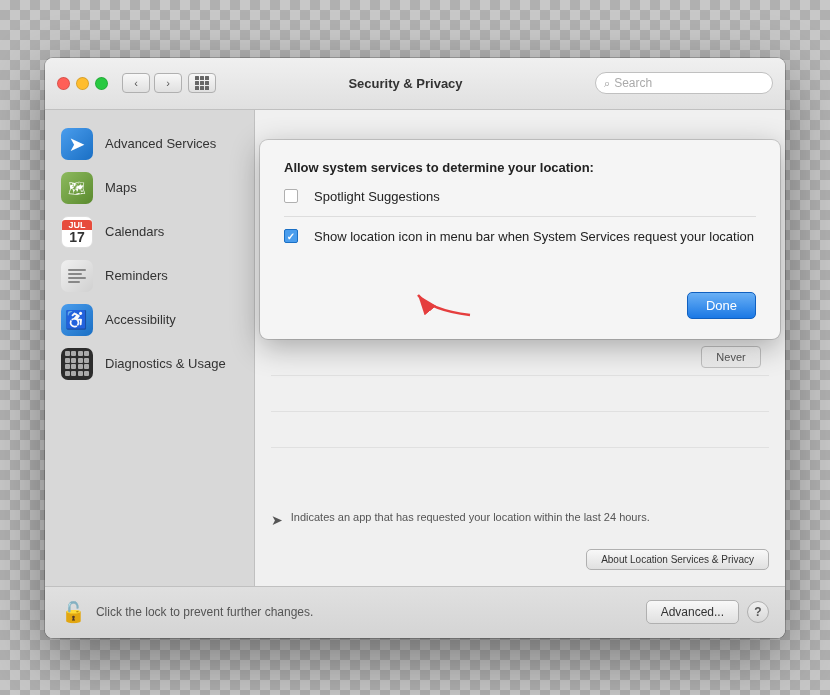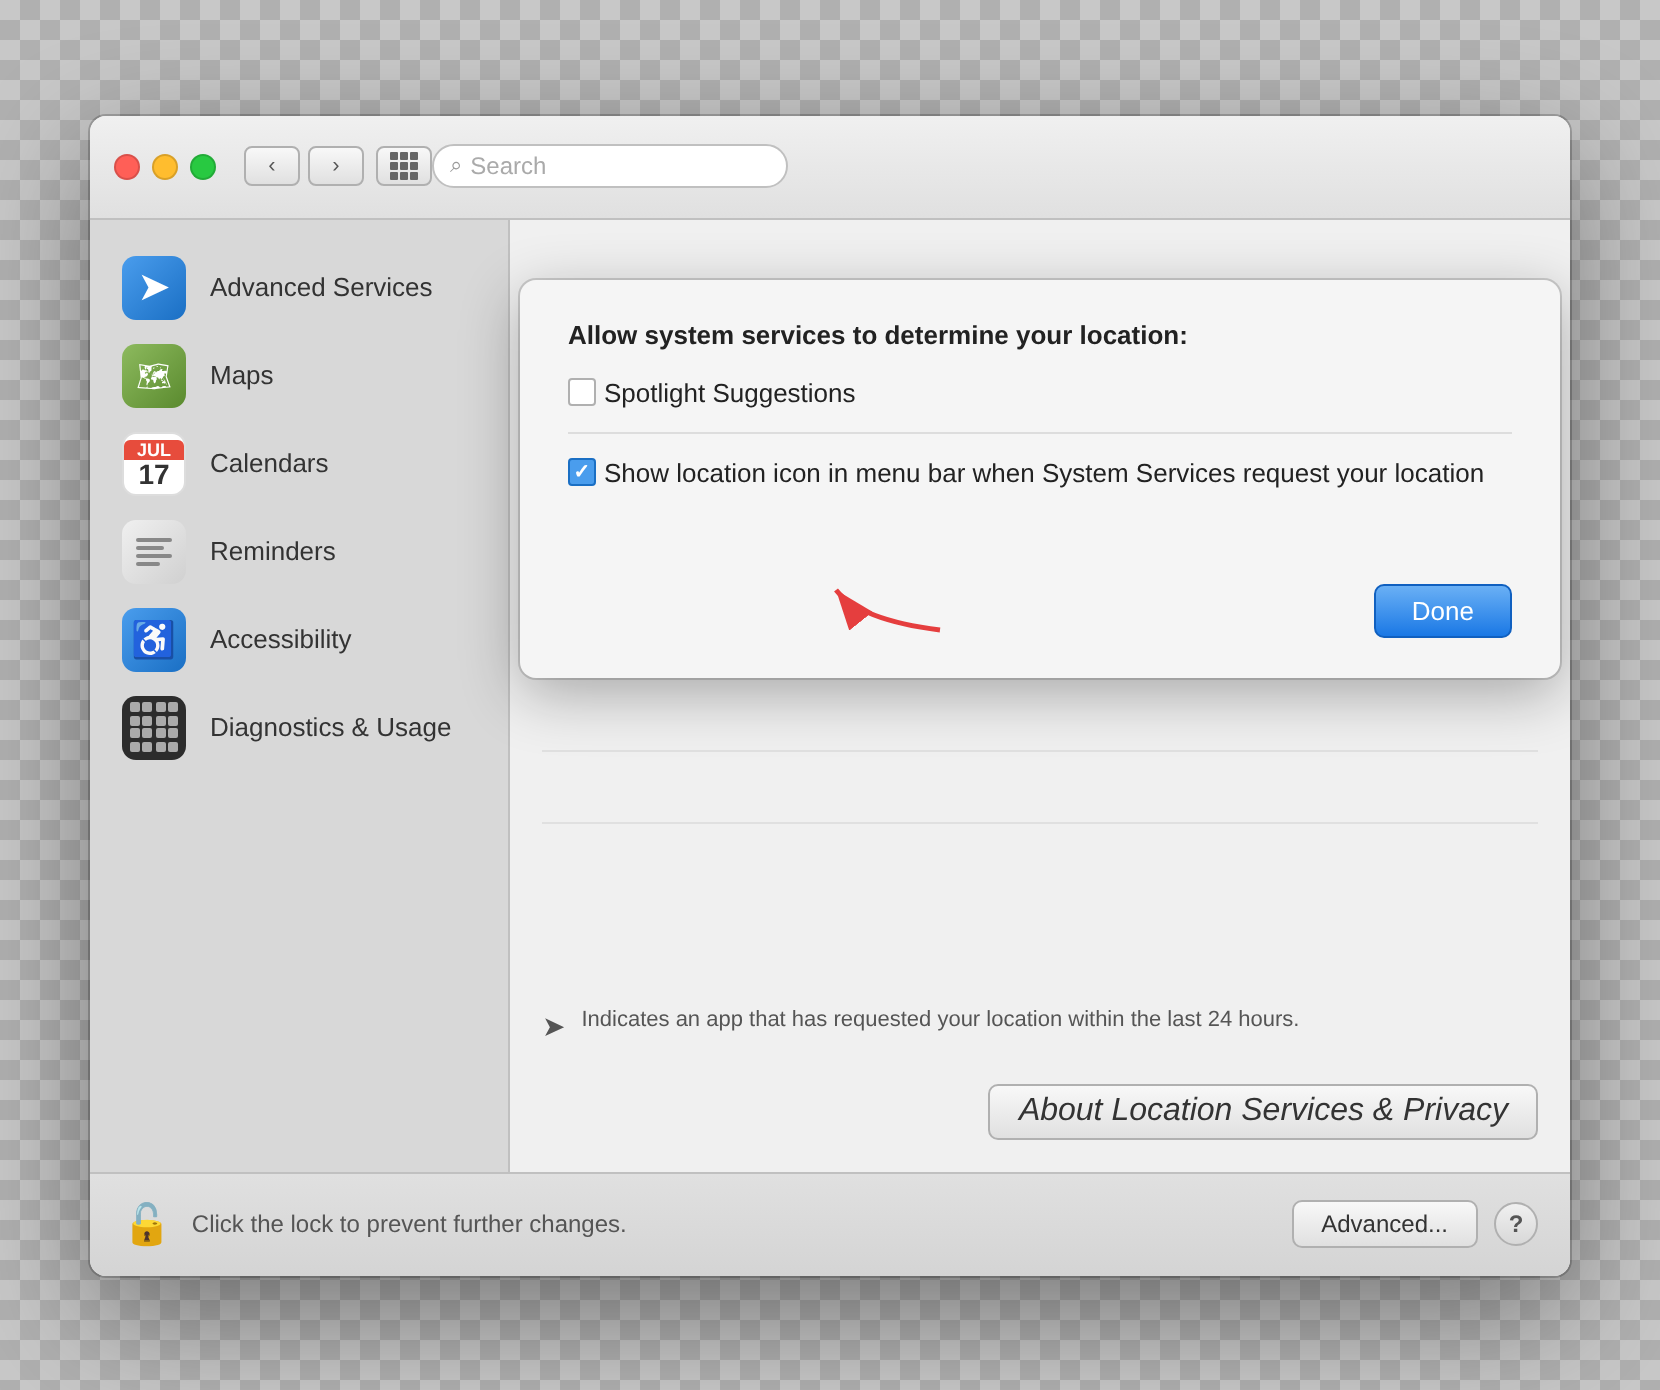--- a/index.html
+++ b/index.html
@@ -281,24 +281,23 @@
       padding: 8px 16px 16px;
       display: flex;
       justify-content: flex-end;
     }
 
     .about-btn {
       padding: 4px 14px;
       background: linear-gradient(to bottom, #f8f8f8, #e0e0e0);
       border: 1px solid #b0b0b0;
       border-radius: 5px;
-      font-size: 16px;
+      font-size: 10px;
       color: #333;
       cursor: pointer;
-      font-style: italic;
     }
 
     
     .bottom-bar {
       height: 52px;
       background: linear-gradient(to bottom, #e0e0e0, #d4d4d4);
       border-top: 1px solid #c0c0c0;
       display: flex;
       align-items: center;
       padding: 0 16px;
@@ -368,21 +367,21 @@
     .modal-title {
       font-size: 13px;
       font-weight: 700;
       color: #222;
       margin-bottom: 14px;
     }
 
     .modal-checkbox-row {
       display: flex;
       align-items: center;
-      gap: 4px;
+      gap: 16px;
       margin-bottom: 10px;
     }
 
     .checkbox-unchecked {
       width: 14px;
       height: 14px;
       border: 1px solid #b0b0b0;
       border-radius: 2px;
       background: #fff;
       flex-shrink: 0;
@@ -534,20 +533,21 @@
           <div class="grid-dot"></div>
           <div class="grid-dot"></div>
         <div class="grid-dot"></div>
           <div class="grid-dot"></div>
           <div class="grid-dot"></div>
         <div class="grid-dot"></div>
           <div class="grid-dot"></div>
           <div class="grid-dot"></div>
       </div>
     </div>
+    <div class="title-center">Security &amp; Privacy</div>
     <div class="search-box">
       <span class="search-icon-char">⌕</span>
       <span class="search-placeholder">Search</span>
     </div>
   </div>
 
   <div class="main-content">
 
     <div class="sidebar">
 
@@ -646,20 +646,24 @@
 
           <div class="modal-footer">
             <button class="done-btn">Done</button>
           </div>
         </div>
       </div>
 
       <div class="panel-content" style="padding-top: 230px;">
         <div class="app-row">
           <span class="app-row-label"></span>
+          <div class="row-control">Never</div>
+        </div>
+        <div class="app-row">
+          <span class="app-row-label"></span>
         </div>
         <div class="app-row">
           <span class="app-row-label"></span>
         </div>
       </div>
 
       <div class="footer-note">
         <span class="footer-arrow">➤</span>
         <div>
           <span>Indicates an app that has requested your location within</span>

